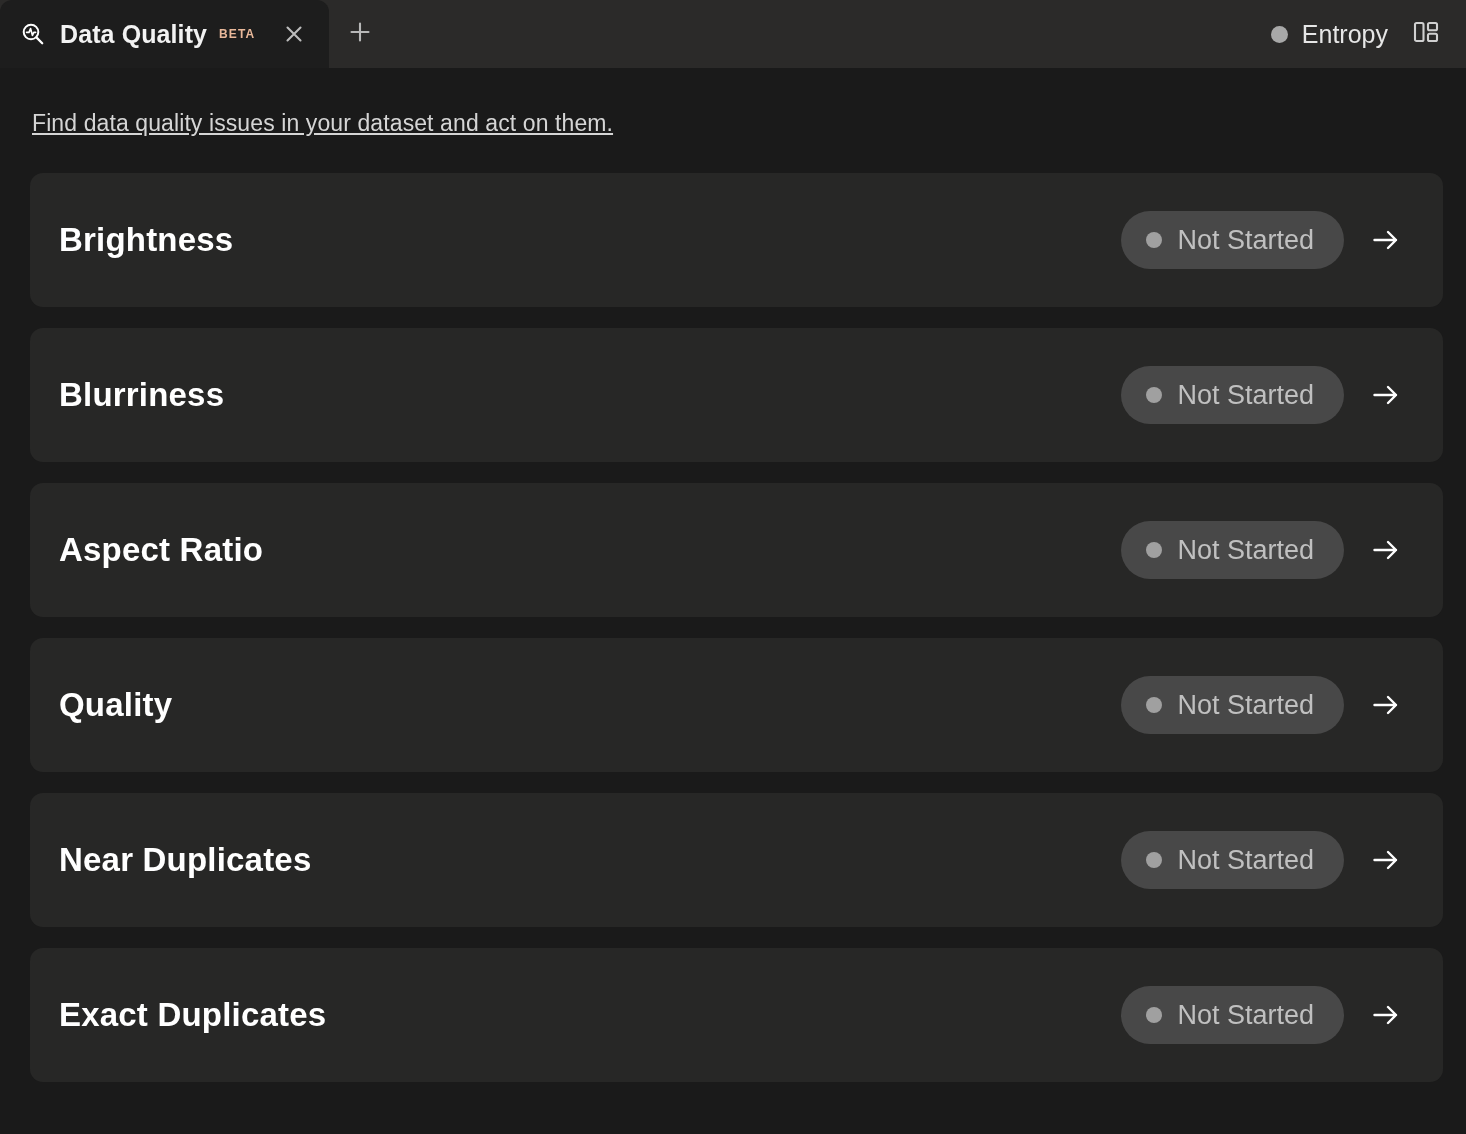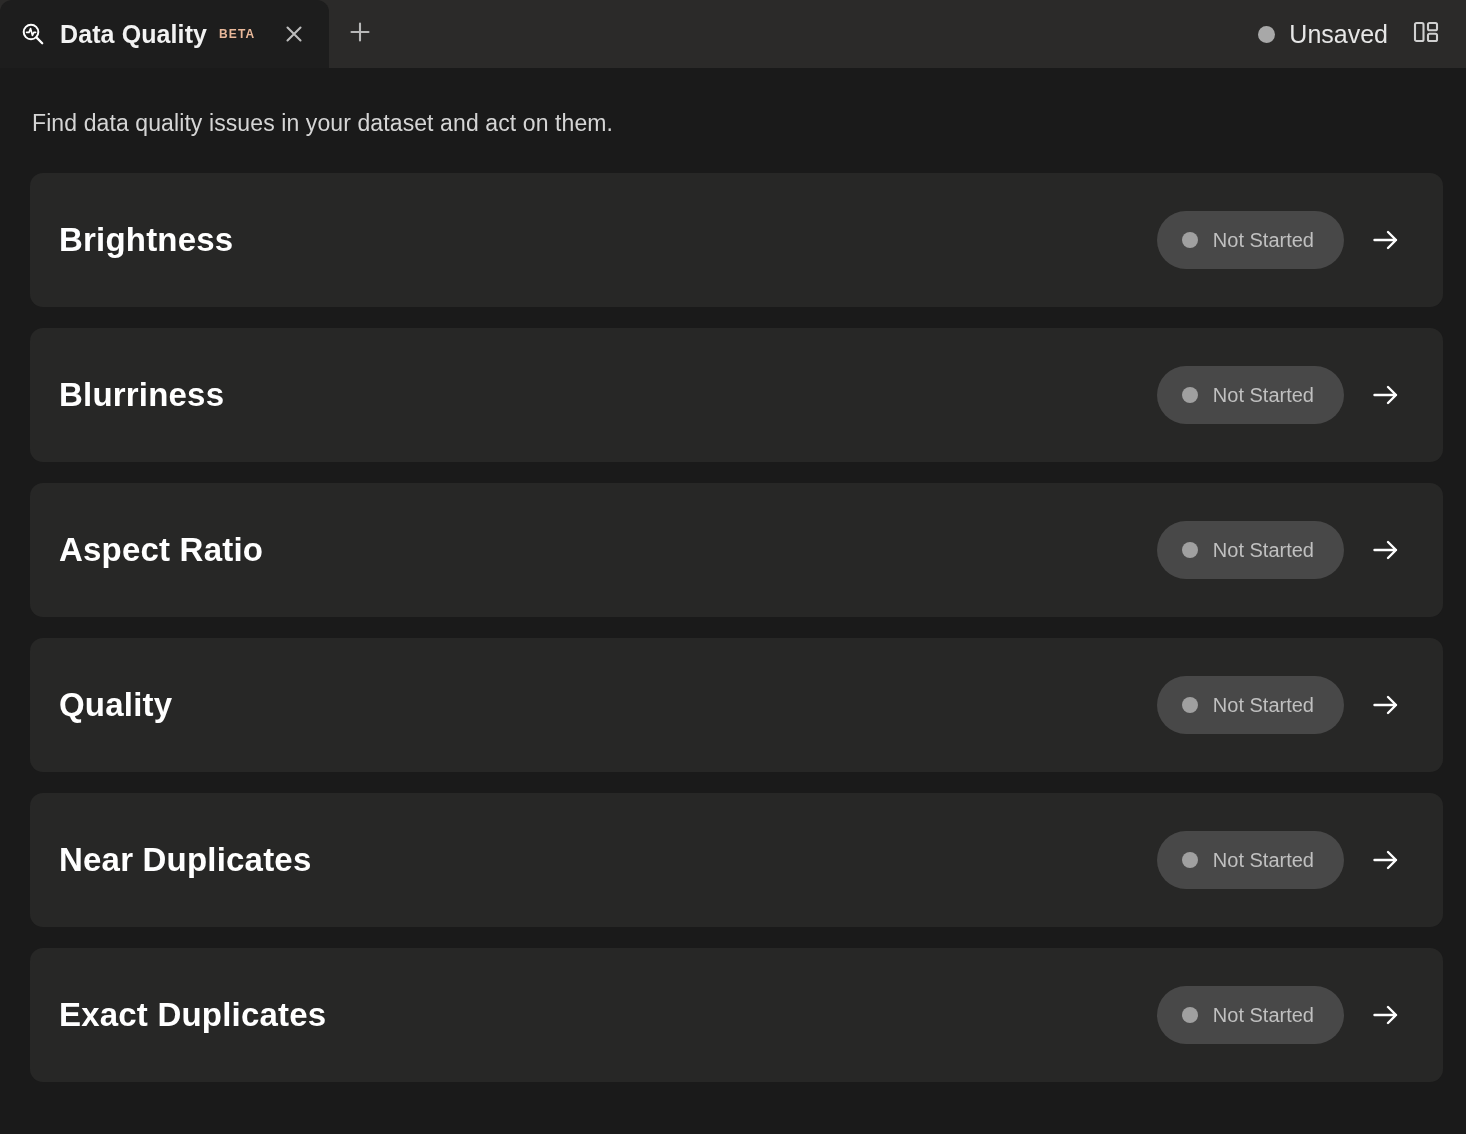--- a/index.html
+++ b/index.html
@@ -136,20 +136,21 @@
     background: #1a1a1a;
     padding: 0;
   }
 
   .subtitle {
     font-size: 23px;
     color: #d5d5d5;
     font-weight: 400;
     padding: 42px 0 0 32px;
     letter-spacing: .1px;
+    text-decoration: underline;
   }
 
   .rows {
     margin-top: 36px;
     padding: 0 23px 0 30px;
     display: flex;
     flex-direction: column;
     gap: 21px;
   }
 
@@ -193,21 +194,21 @@
 
   .status-dot {
     width: 16px;
     height: 16px;
     border-radius: 50%;
     background: #a0a0a0;
     flex: 0 0 auto;
   }
 
   .status-text {
-    font-size: 20px;
+    font-size: 27px;
     color: #c0c0c0;
     font-weight: 400;
     white-space: nowrap;
   }
 
   .row-arrow {
     width: 40px;
     height: 40px;
     display: flex;
     align-items: center;
@@ -243,21 +244,21 @@
         <svg width="26" height="26" viewBox="0 0 26 26" fill="none">
           <path d="M13 4.5 L13 21.5 M4.5 13 L21.5 13" stroke="#b8b8b8" stroke-width="2.1" stroke-linecap="round"></path>
         </svg>
       </span>
     </div>
   </div>
 
   <div class="tabbar-right">
     <div class="save-status">
       <span class="save-dot"></span>
-      <span class="save-label">Unsaved</span>
+      <span class="save-label">Entropy</span>
     </div>
     <div class="layout-btn">
       <span>
         <svg width="30" height="30" viewBox="0 0 30 30" fill="none">
           <rect x="4" y="6" width="8.5" height="18" rx="1.6" stroke="#d0d0d0" stroke-width="2.1"></rect>
           <rect x="17" y="6" width="9" height="7.3" rx="1.6" stroke="#d0d0d0" stroke-width="2.1"></rect>
           <rect x="17" y="16.7" width="9" height="7.3" rx="1.6" stroke="#d0d0d0" stroke-width="2.1"></rect>
         </svg>
       </span>
     </div>

